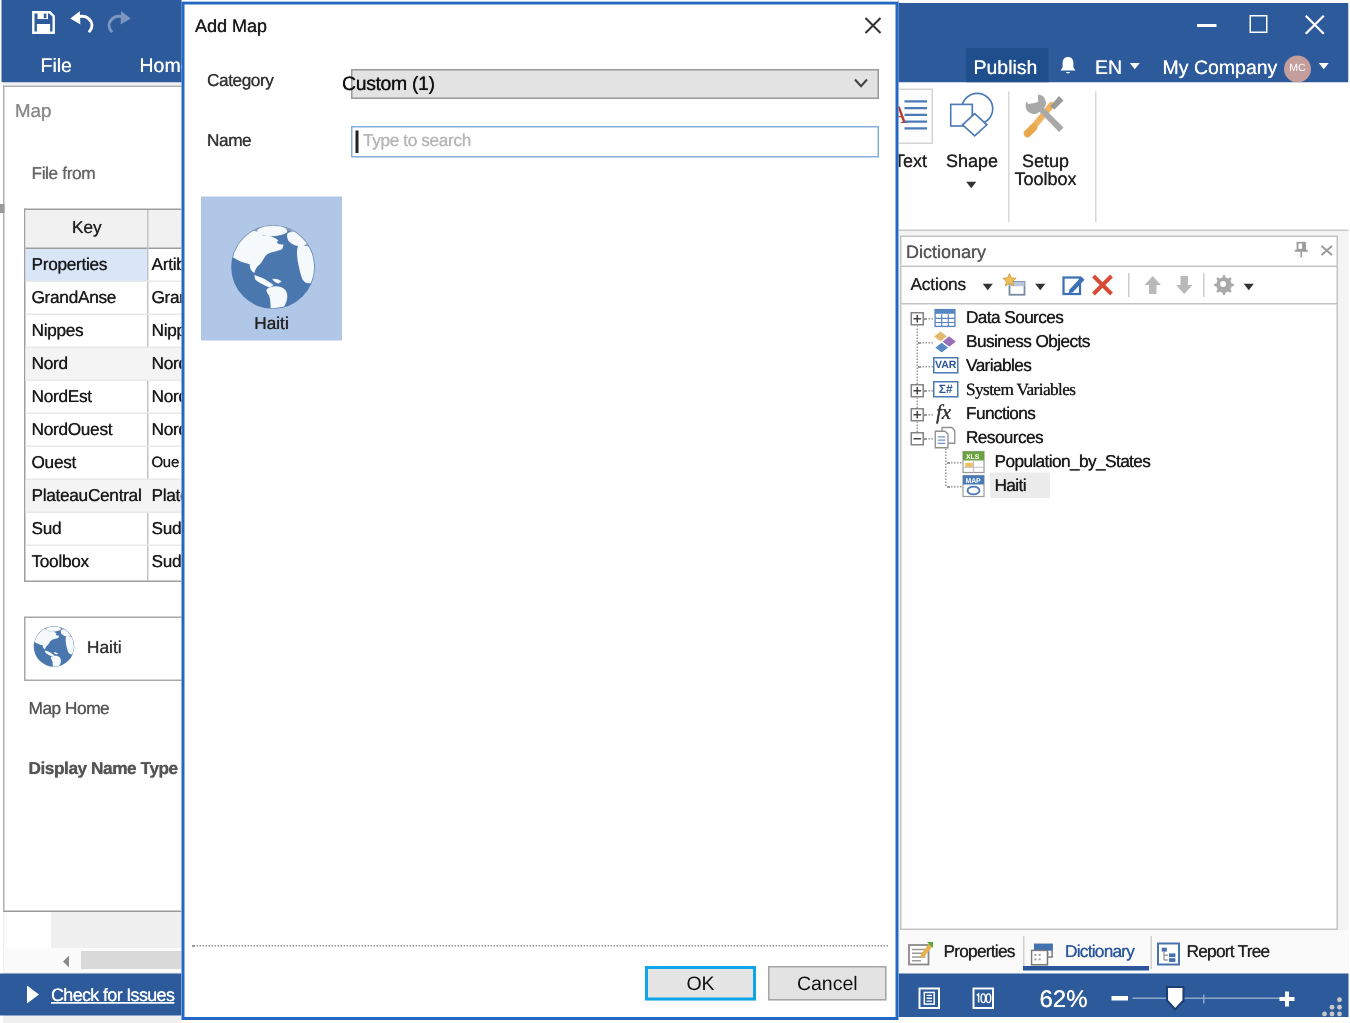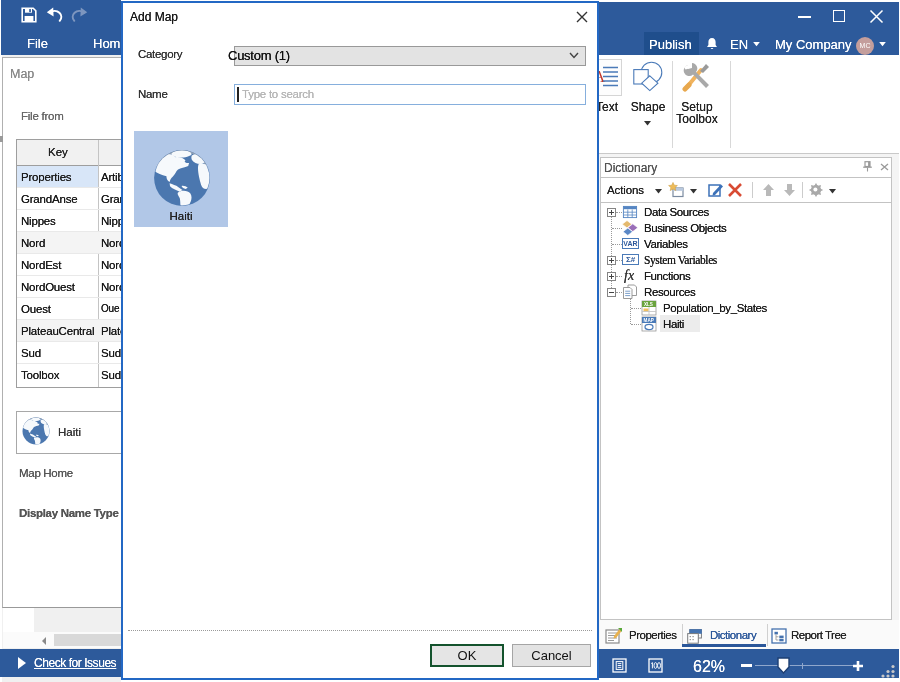--- a/index.html
+++ b/index.html
@@ -405,16 +405,16 @@
   <div class="abs" style="left:237px;top:87px;width:1.5px;height:15px;background:#222;"></div>
   <div class="abs txt" style="left:242px;top:88px;font-size:11.5px;letter-spacing:-0.25px;color:#b5b5b5;">Type to search</div>
 
   <div class="abs" style="left:134px;top:131px;width:94px;height:96px;background:#b1c7e7;"></div>
   <svg class="abs" style="left:151px;top:147px;" width="62" height="62" viewBox="0 0 70 70">
       <use href="#globe"></use>
     </svg>
   <div class="abs txt" style="left:134px;top:210px;width:94px;text-align:center;font-size:11.5px;color:#222;">Haiti</div>
 
   <div class="abs" style="left:128px;top:630px;width:464px;height:1px;border-top:1px dotted #9a9a9a;"></div>
-  <div class="abs" style="left:430px;top:644px;width:74px;height:23px;background:#e5e5e5;border:2px solid #14532d;box-sizing:border-box;text-align:center;font-size:13px;color:#111;line-height:19px;">OK</div>
+  <div class="abs" style="left:430px;top:644px;width:74px;height:23px;background:#e5e5e5;border:2px solid #0ea5e9;box-sizing:border-box;text-align:center;font-size:13px;color:#111;line-height:19px;">OK</div>
   <div class="abs" style="left:512px;top:644px;width:79px;height:23px;background:#e3e3e3;border:1px solid #a5a5a5;box-sizing:border-box;text-align:center;font-size:13px;color:#111;line-height:21px;">Cancel</div>
 
 </div>
 
 </body></html>

